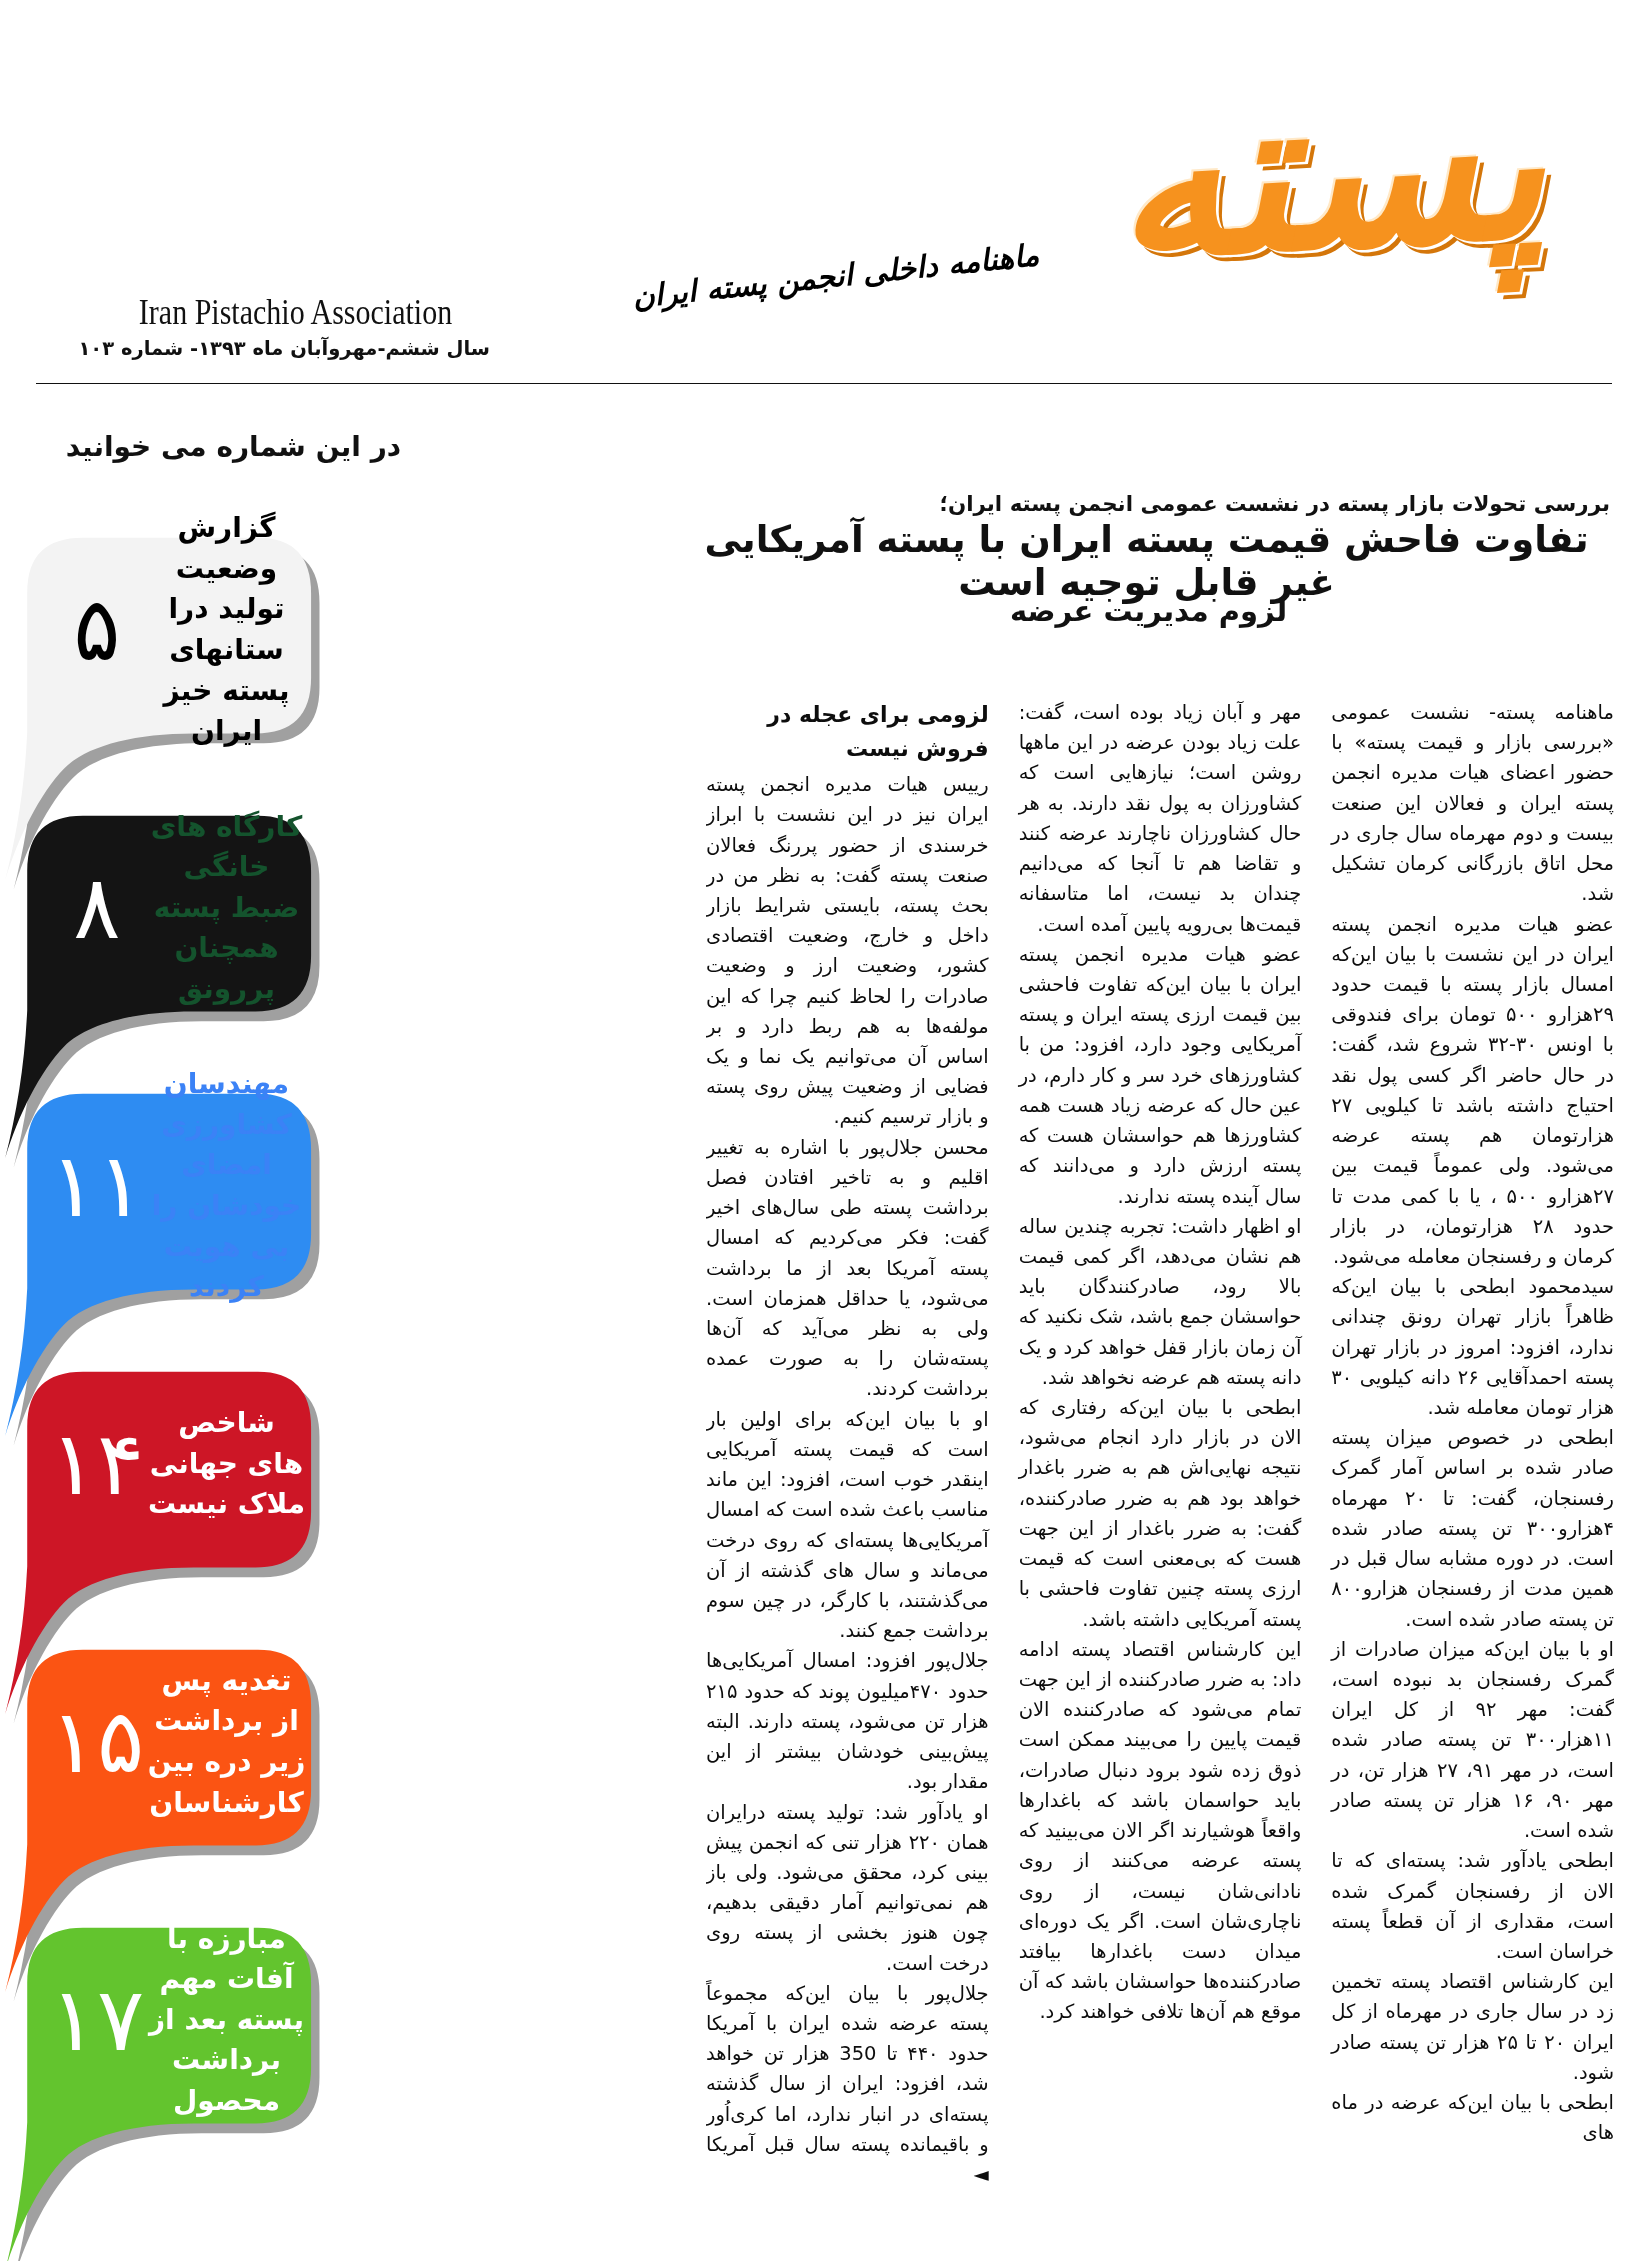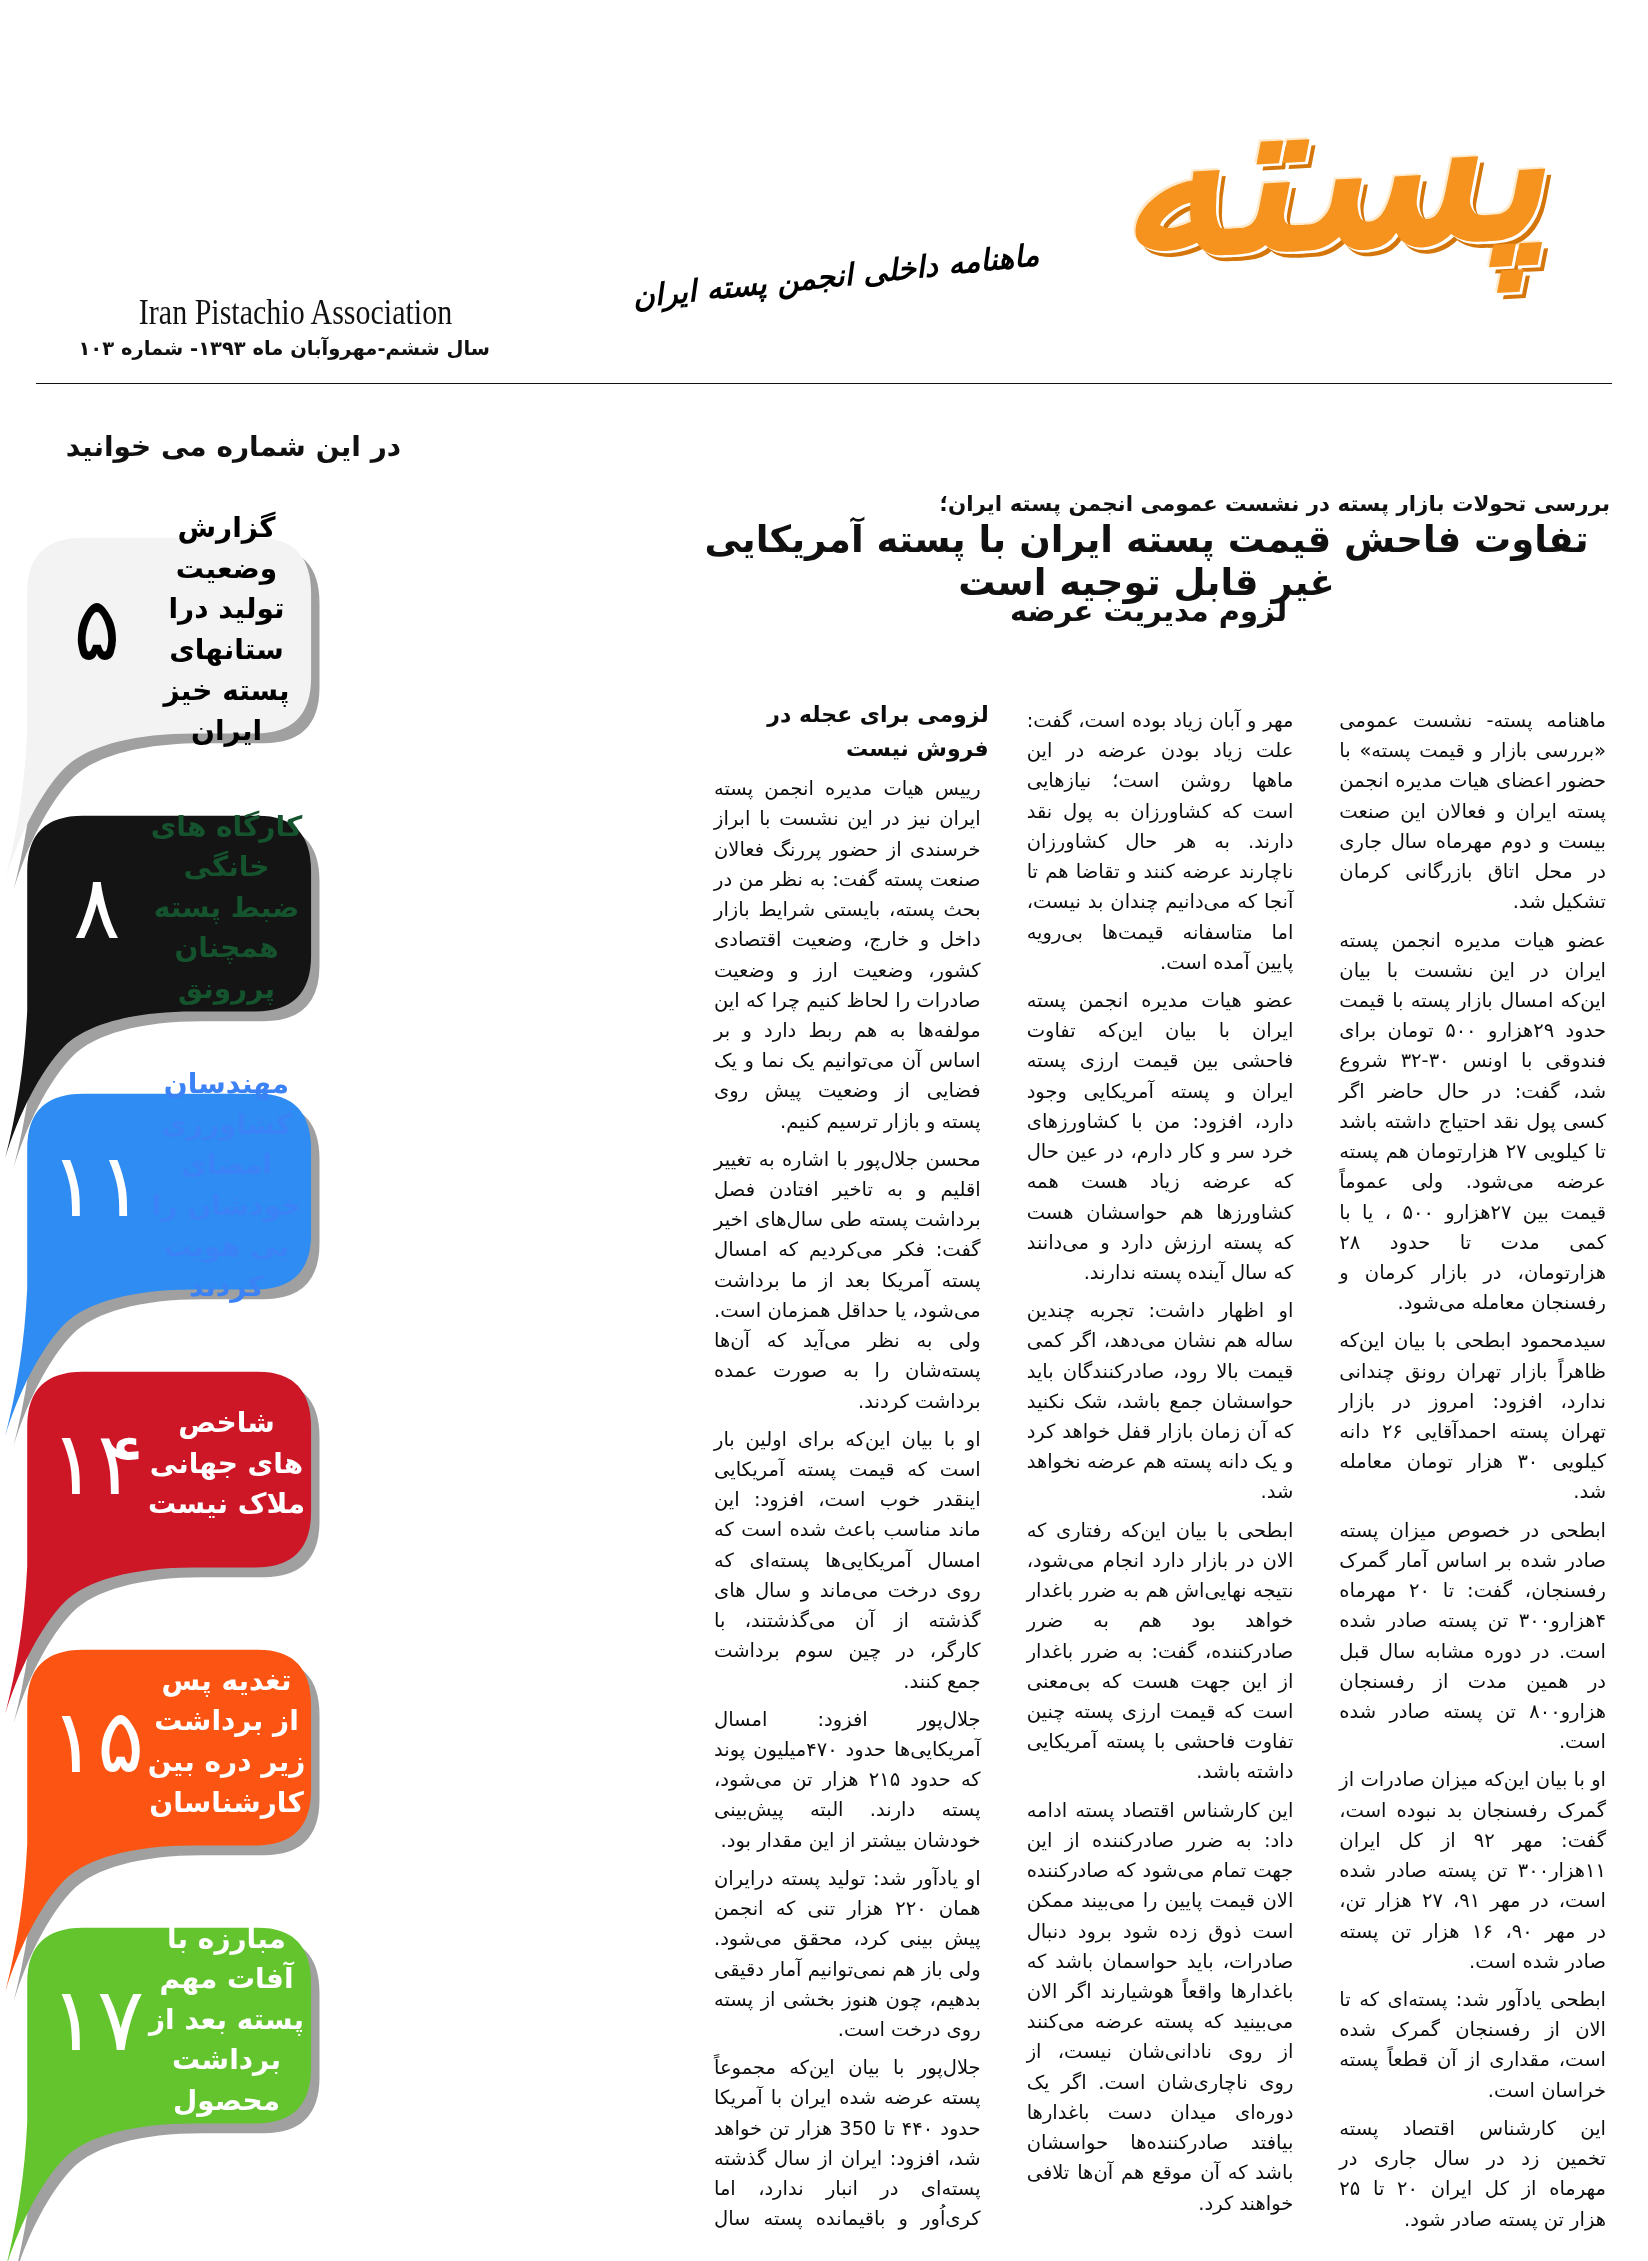--- a/index.html
+++ b/index.html
@@ -25,21 +25,21 @@
     font-size:21.4px;font-weight:bold;margin-top:16px;}
   .headline{position:absolute;left:681px;right:36px;top:518px;direction:rtl;text-align:center;
     font-size:37px;font-weight:bold;}
   .subhead{position:absolute;left:681px;right:32px;top:594px;direction:rtl;text-align:center;
     font-size:29px;font-weight:bold;}
 
   
   .columns{position:absolute;left:706px;right:34px;top:698px;height:1535px;overflow:hidden;
     direction:rtl;display:flex;gap:30px;}
   .col{flex:1 1 0;text-align:justify;font-size:19.5px;line-height:1.55;color:#0d0d0d;}
-  .col p{margin:8px;}
+  .col p{margin:0;}
   .col-header{font-weight:bold;text-align:right;font-size:22px;margin:0 0 3.9px 0;}
   .lead-strong{font-weight:normal;}
 
   
   .toc-heading{position:absolute;left:19.5px;top:430px;width:428px;text-align:center;direction:rtl;
     font-size:28px;font-weight:bold;}
   .ribbons{position:absolute;left:0;top:518px;width:337px;}
   .ribbon{position:relative;width:337px;height:278px;}
   .ribbon svg{position:absolute;left:0;top:0;overflow:visible;}
   .ribbon-num{position:absolute;left:45px;top:42px;width:104px;height:140px;

